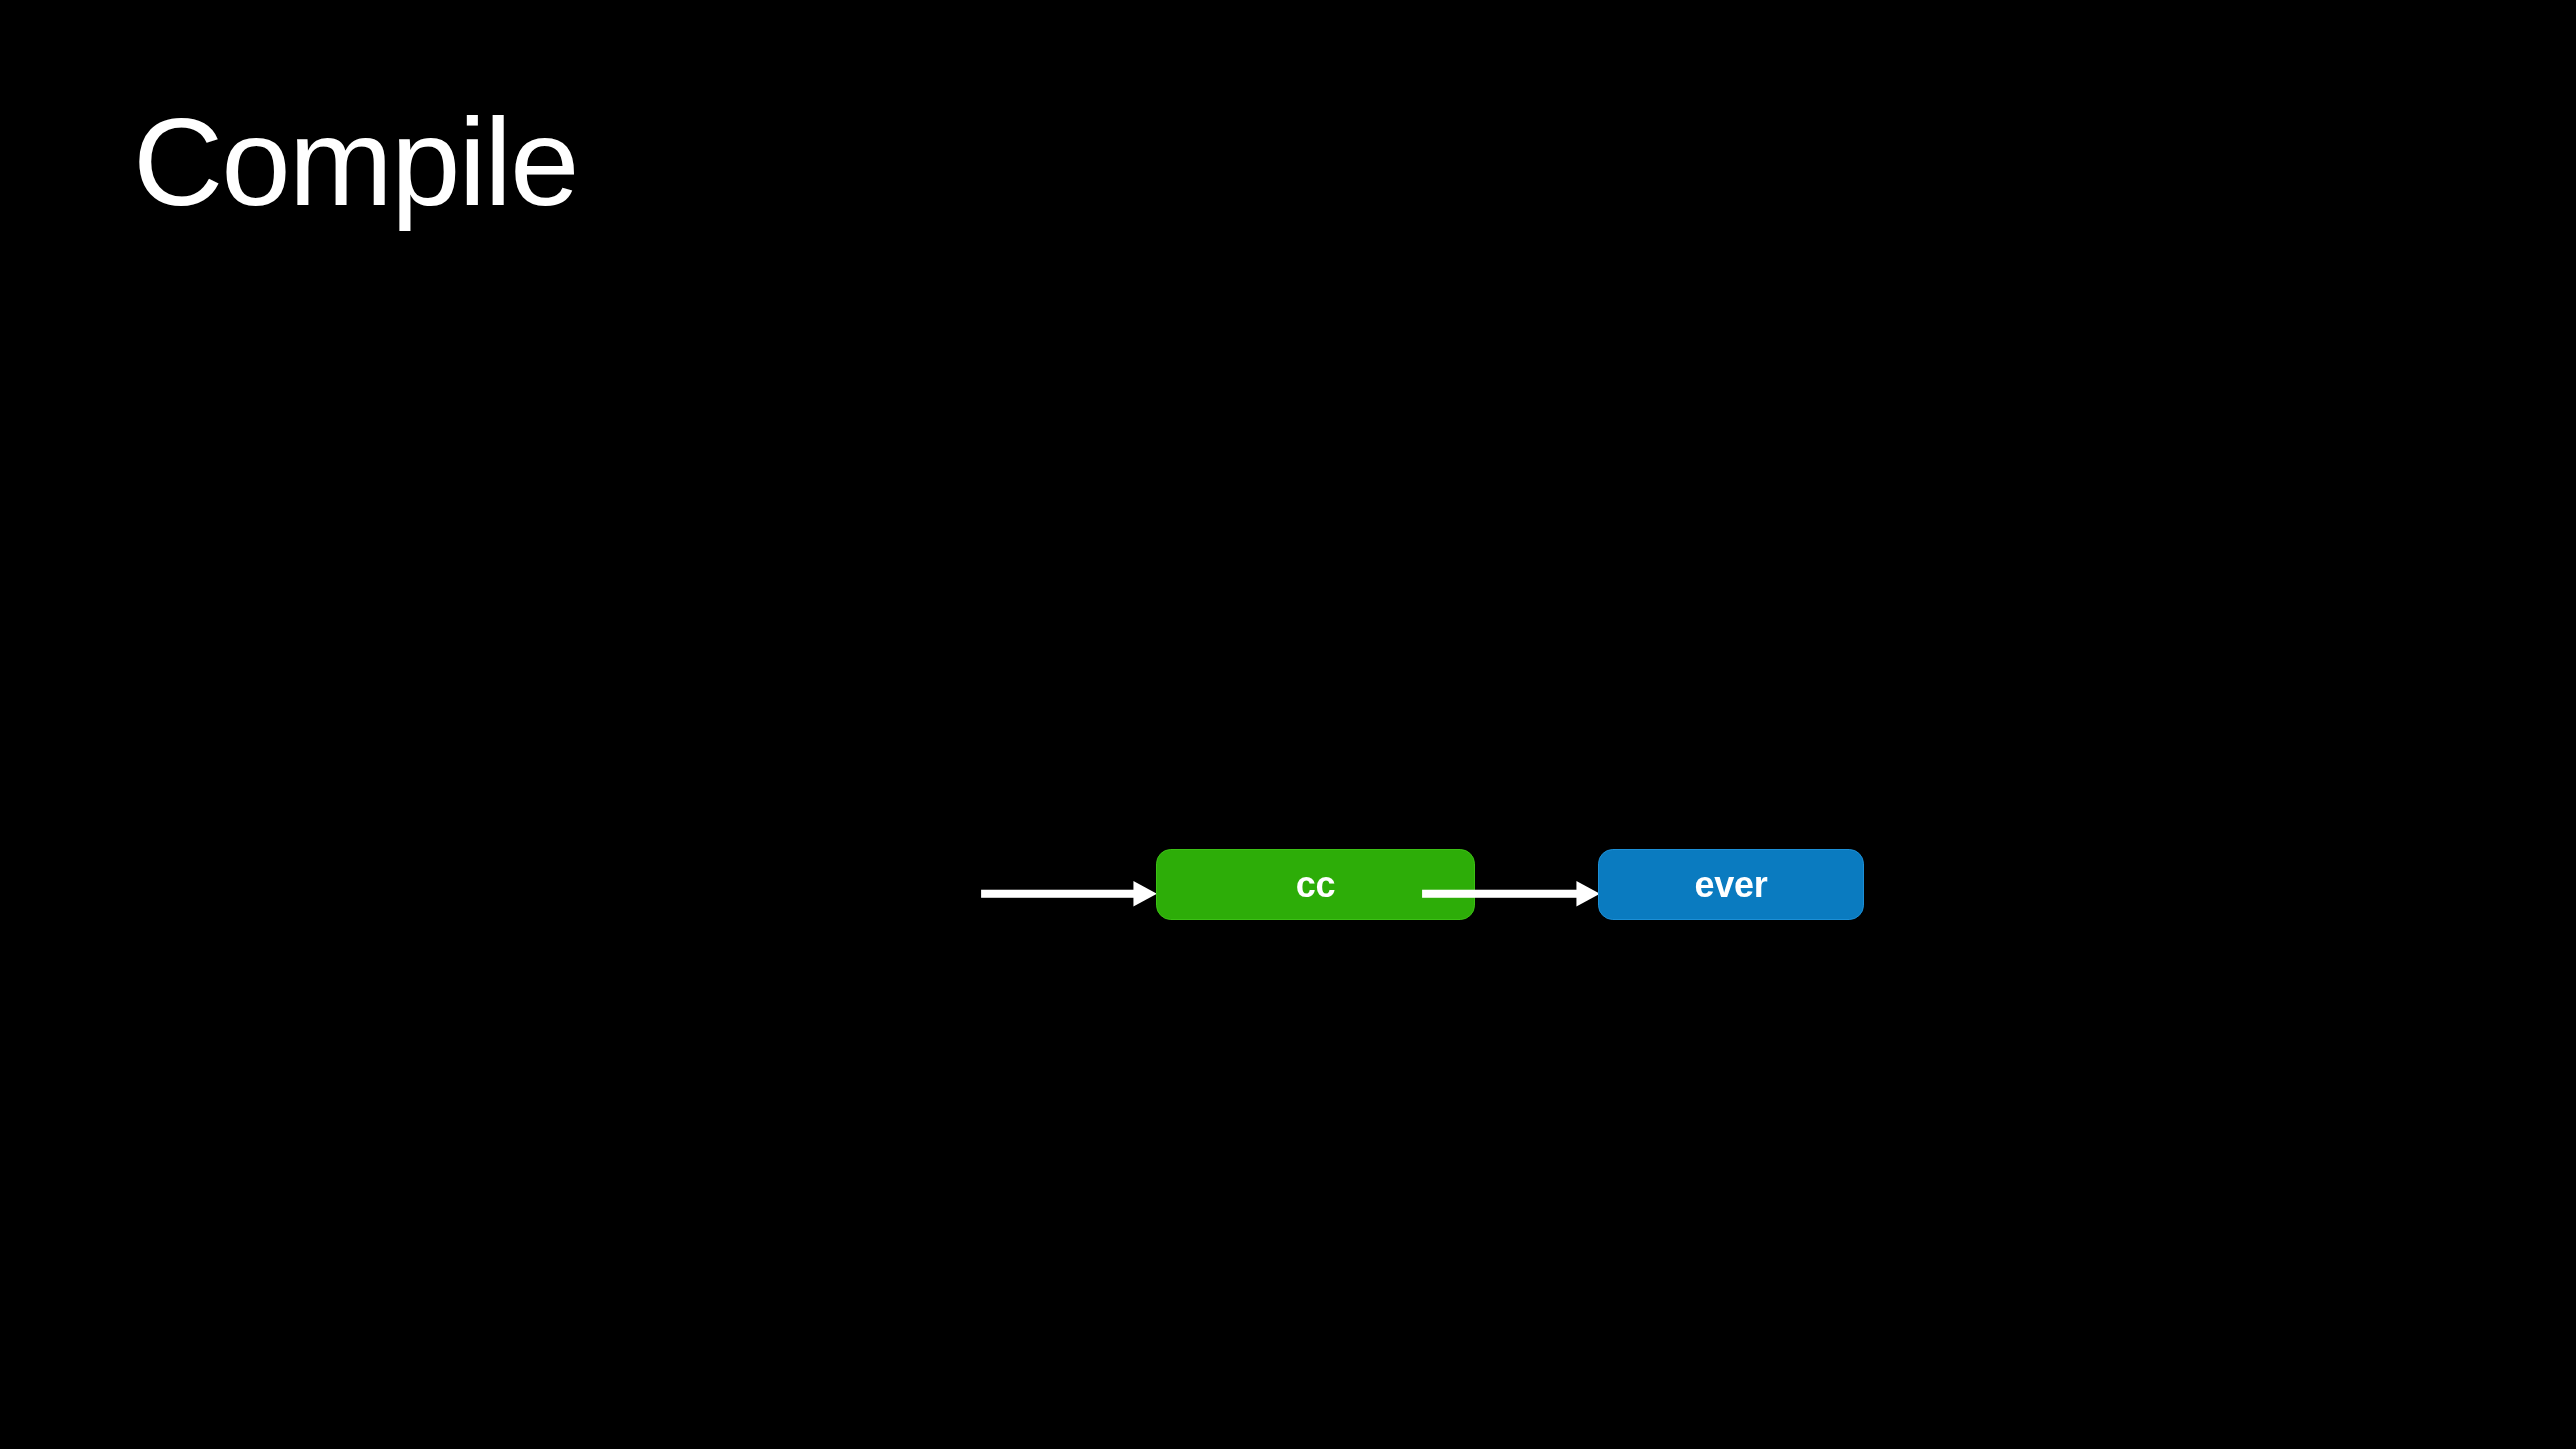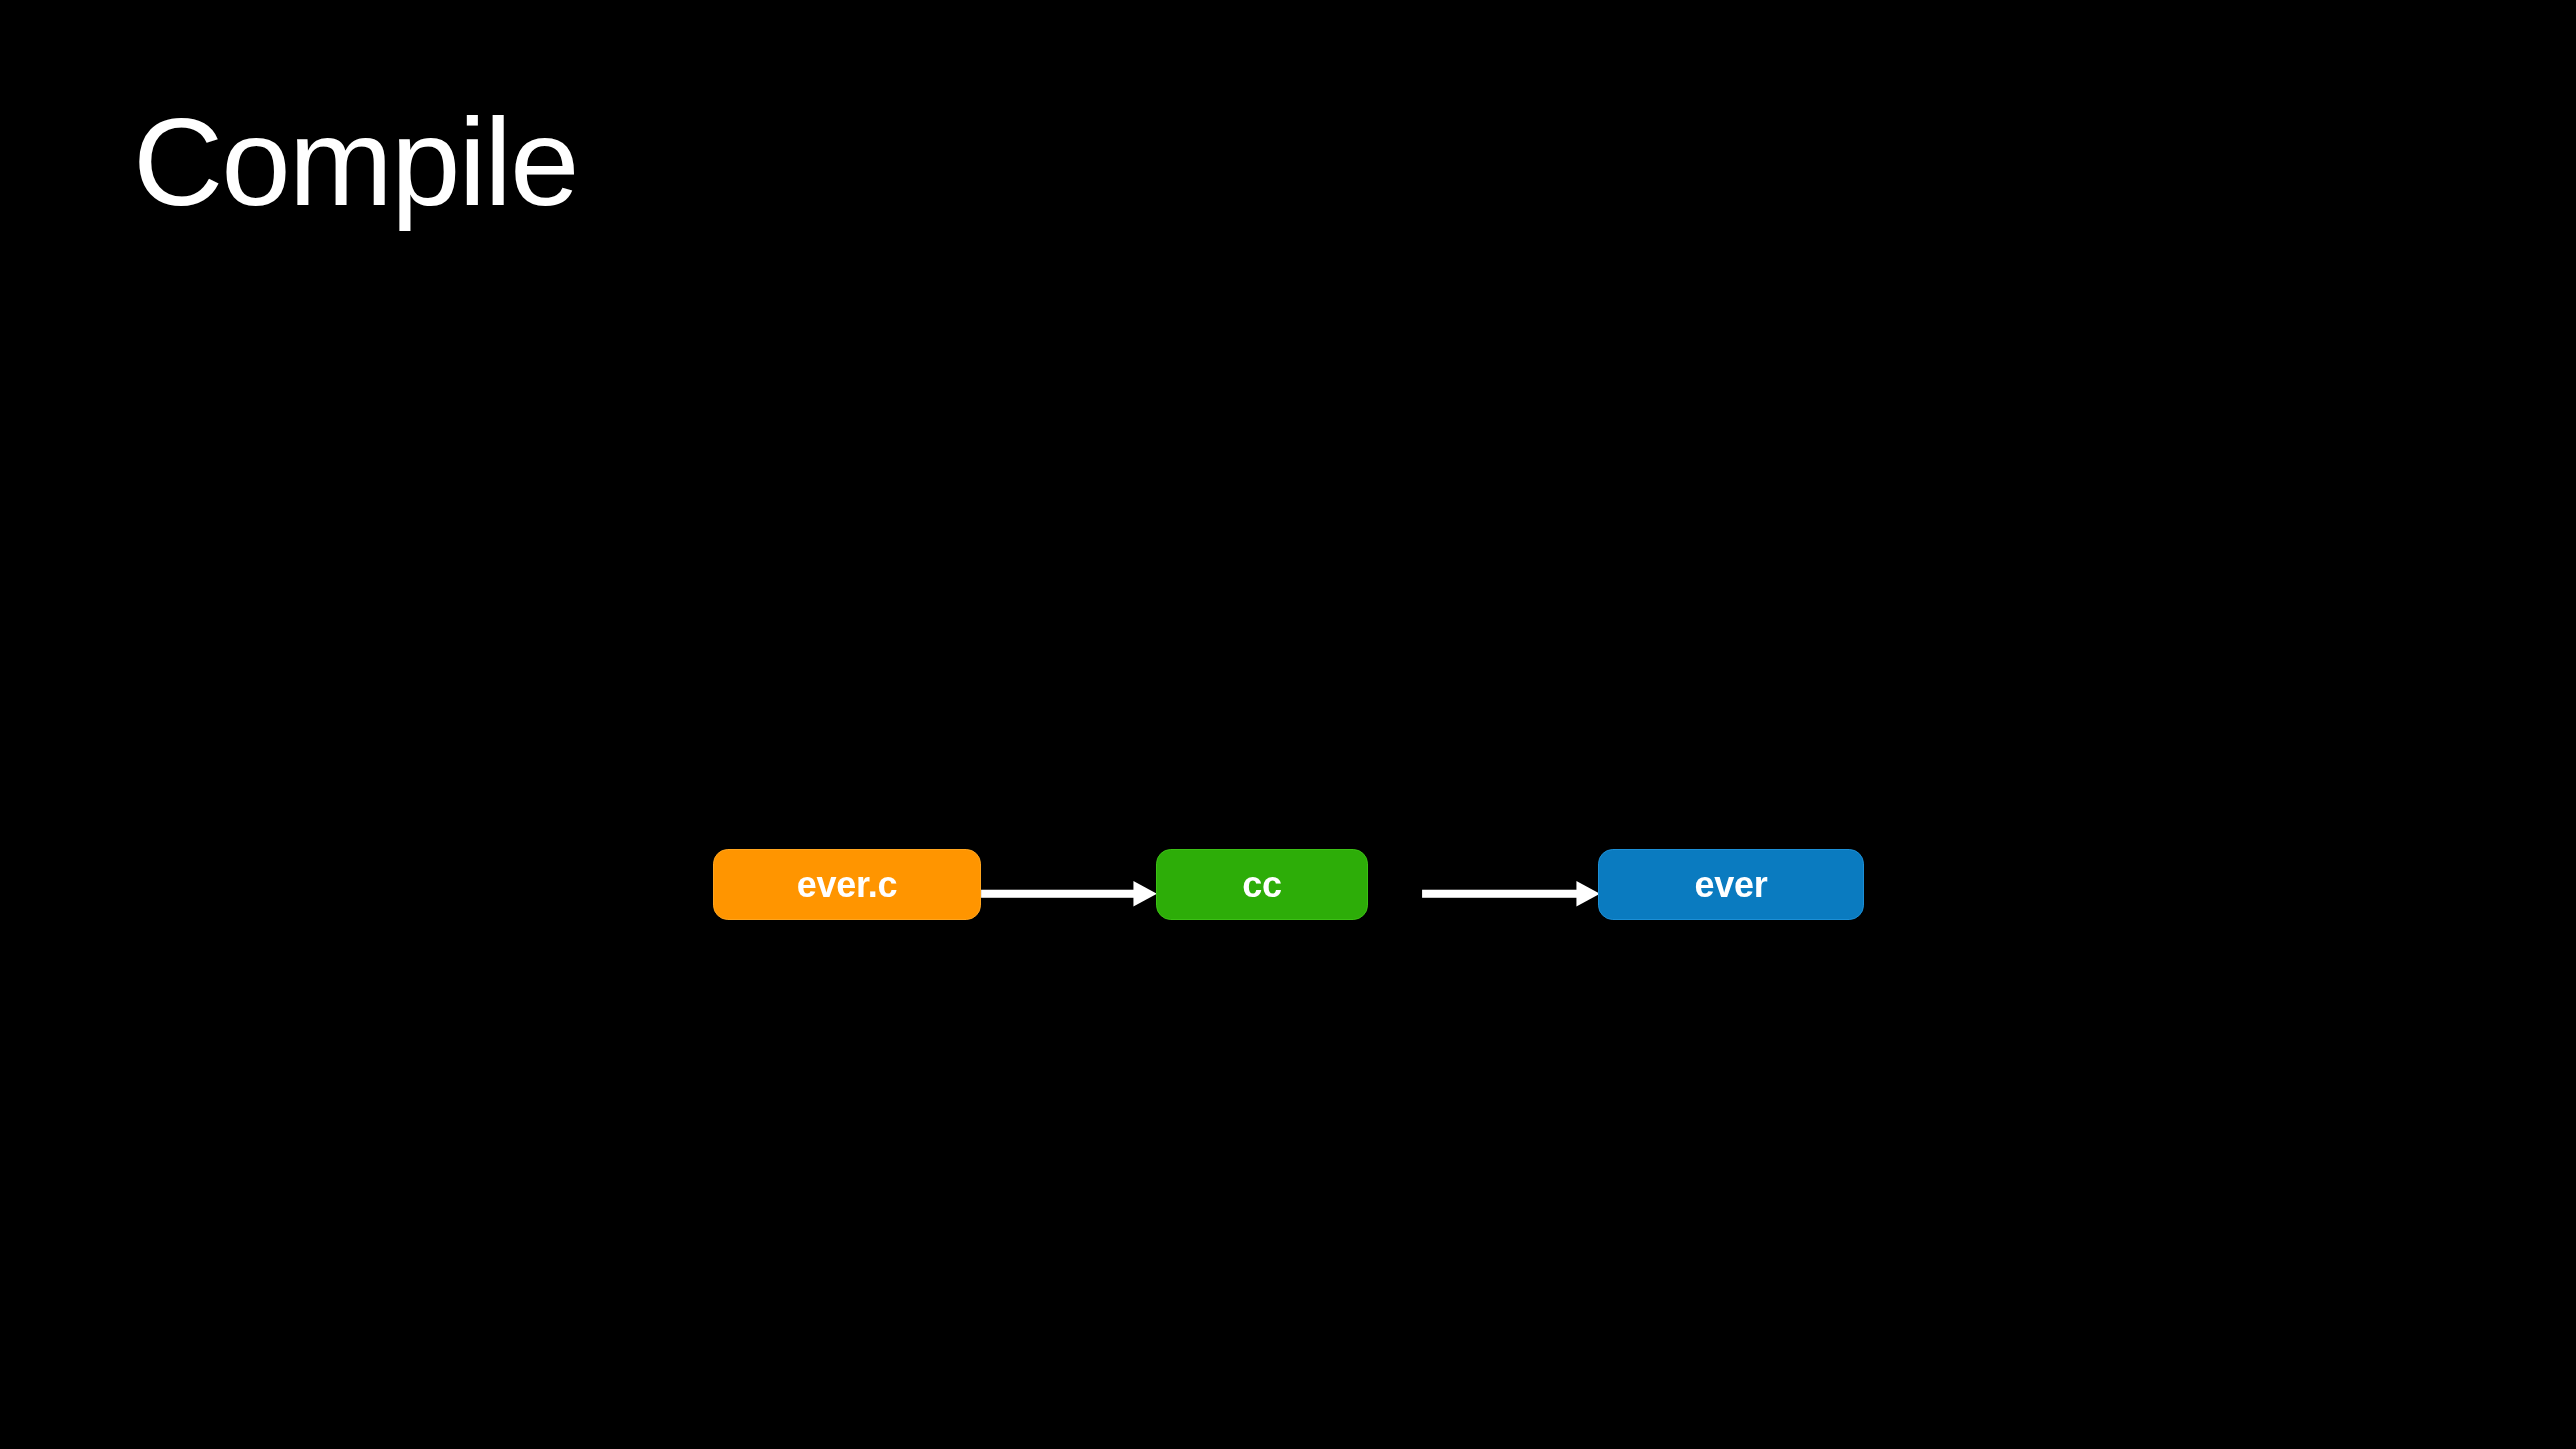--- a/index.html
+++ b/index.html
@@ -58,21 +58,21 @@
     font-size: 36px;
     font-weight: 700;
     color: #FFFFFF;
     letter-spacing: -0.3px;
     line-height: 1;
     white-space: nowrap;
   }
 
   
   #node-0 { left: 0px;    width: 268px; background: #FF9500; border: 1.3px solid #FFA51F; }
-  #node-1 { left: 443px;  width: 212px; background: #2DAD08; border: 1.3px solid #3CC015; }
+  #node-1 { left: 443px;  width: 319px; background: #2DAD08; border: 1.3px solid #3CC015; }
   #node-2 { left: 885px; width: 266px; background: #0A7BC0; border: 1.3px solid #1C8FD6; }
 
   
   .arrow {
     position: absolute;
     top: 32px;
     height: 25.5px;
     pointer-events: none;
   }
   .arrow svg { display: block; }
@@ -82,23 +82,20 @@
 </style>
 </head>
 <body>
 
 <div id="slide">
 
   <div id="slide-title">Compile</div>
 
   <div id="pipeline">
 
-    <div id="node-0" class="node">
-      <span class="node-label">ever.c</span>
-    </div>
 
     <div id="arrow-0" class="arrow">
       <svg width="176" height="25.5" viewBox="0 0 262 38" xmlns="http://www.w3.org/2000/svg">
         <rect x="0" y="13" width="228" height="12" fill="#FFFFFF"></rect>
         <polygon points="227,0 262,19 227,38" fill="#FFFFFF"></polygon>
       </svg>
     </div>
 
     <div id="node-1" class="node">
       <span class="node-label">cc</span>

